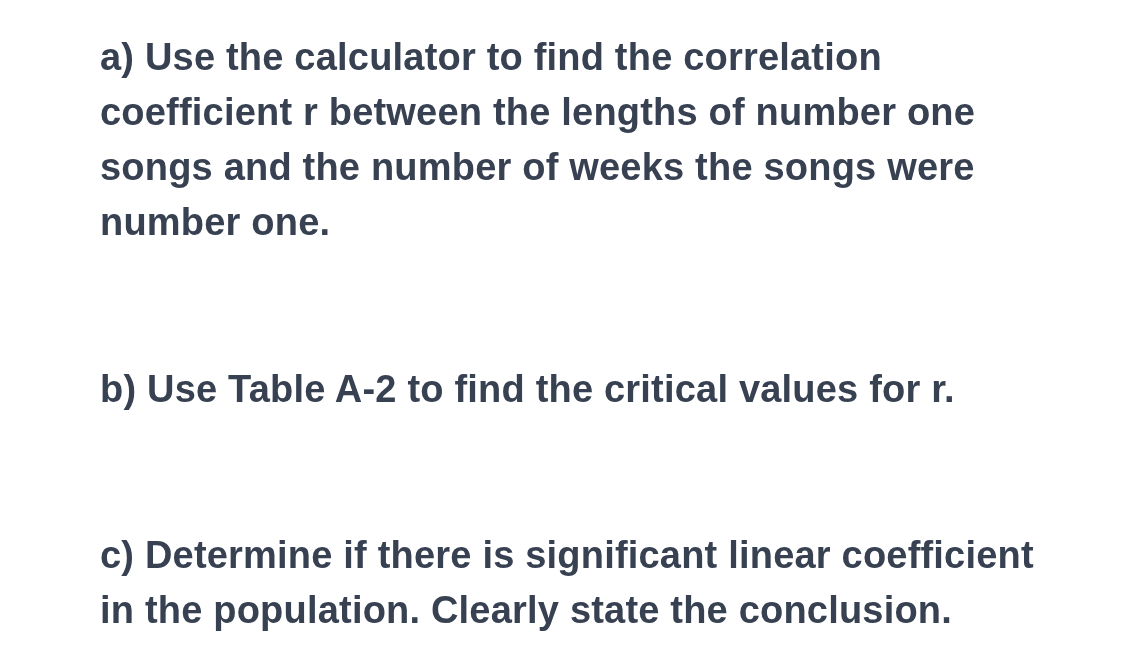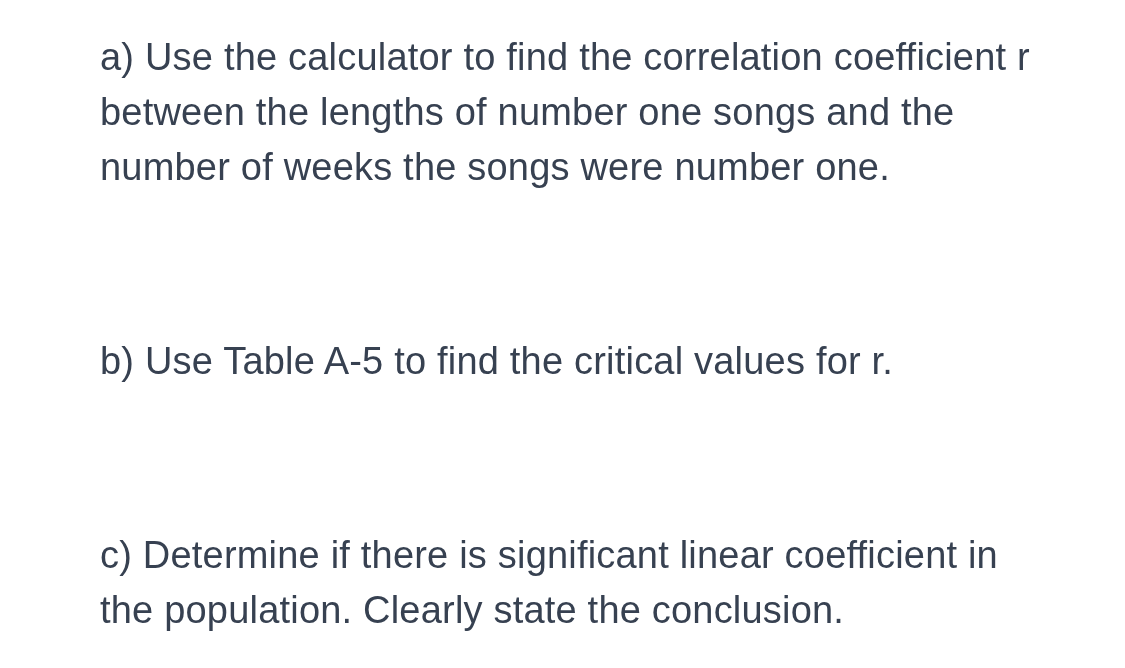--- a/index.html
+++ b/index.html
@@ -14,24 +14,24 @@
       font-family: 'Segoe UI', -apple-system, BlinkMacSystemFont, sans-serif;
       padding: 30px 90px 30px 100px;
       color: #374151;
       display: flex;
       flex-direction: column;
       justify-content: space-between;
     }
     .question-part {
       font-size: 38px;
       line-height: 1.45;
-      font-weight: 400;
+      font-weight: 700;
       letter-spacing: 0.2px;
     }
   </style>
 </head>
 <body>
 
 <p class="question-part">a) Use the calculator to find the correlation coefficient r between the lengths of number one songs and the number of weeks the songs were number one.</p>
 
-<p class="question-part">b) Use Table A-5 to find the critical values for r.</p>
+<p class="question-part">b) Use Table A-2 to find the critical values for r.</p>
 
 <p class="question-part">c) Determine if there is significant linear coefficient in the population. Clearly state the conclusion.</p>
 
 </body></html>

